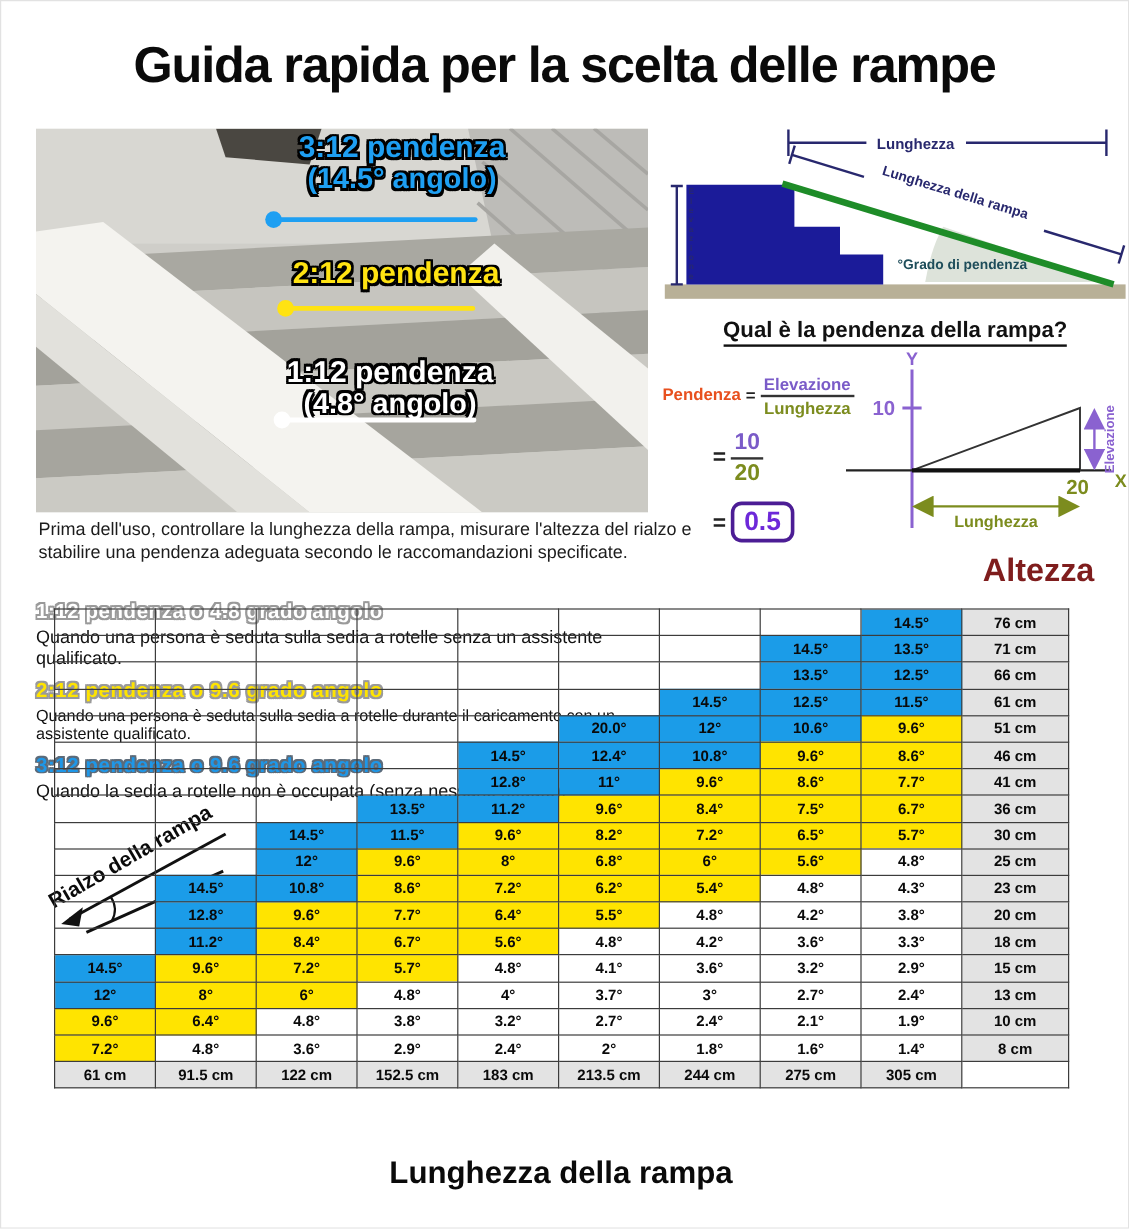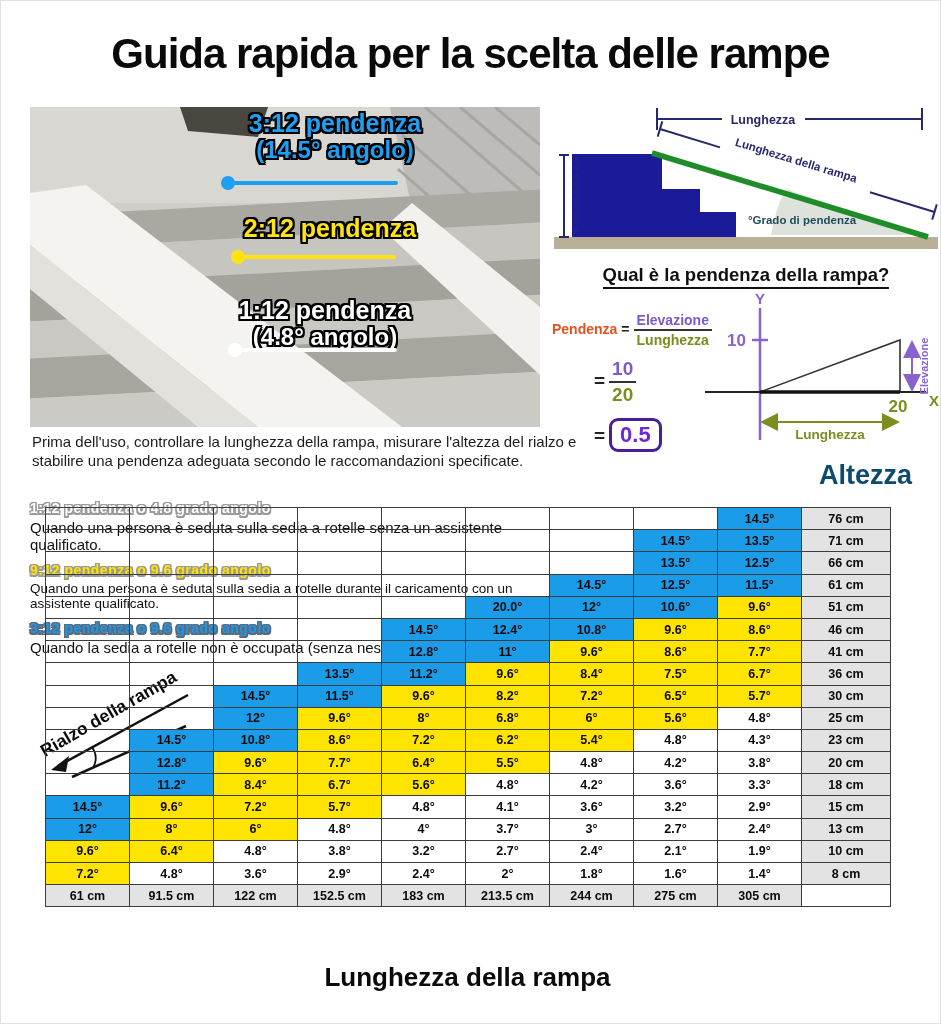--- a/index.html
+++ b/index.html
@@ -31,24 +31,24 @@
   .frac .top{display:block;border-bottom:2px solid #333;padding:0 3px 1px;}
   .frac .bot{display:block;padding-top:1px;}
   .pendenza{color:#e8501e;} .purple{color:#7a5bc8;} .olive{color:#7c8c1e;}
   .eq{color:#222;padding:0 4px;}
   .res-box{display:inline-block;border:3px solid #4c1d95;border-radius:9px;color:#6d28d9;
     font-size:22px;font-weight:bold;padding:1px 8px;}
   .graph{position:absolute;left:148px;top:28px;}
   
   .intro{position:absolute;left:32px;top:432px;width:565px;font-size:15px;line-height:1.28;color:#1c1c1c;}
   
-  .altezza-head{position:absolute;right:29px;top:460px;font-size:27px;font-weight:bold;color:#0c4a6e;}
+  .altezza-head{position:absolute;right:29px;top:460px;font-size:27px;font-weight:bold;color:#7f1d1d;}
   
   .legend{position:absolute;left:30px;top:500px;width:540px;}
-  .lg-head{font-size:14px;font-weight:bold;letter-spacing:.5px;
+  .lg-head{font-size:17px;font-weight:bold;letter-spacing:.5px;
     text-shadow:-1.5px -1.5px 0 #9a9a9a,1.5px -1.5px 0 #9a9a9a,-1.5px 1.5px 0 #9a9a9a,
                 1.5px 1.5px 0 #9a9a9a,0 -1.5px 0 #9a9a9a,0 1.5px 0 #9a9a9a,
                 -1.5px 0 0 #9a9a9a,1.5px 0 0 #9a9a9a;}
   .lg-white{color:#ffffff;} .lg-yellow{color:#ffe400;}
   .lg-blue{color:#1e97e8;text-shadow:-1.5px -1.5px 0 #5c6b7a,1.5px -1.5px 0 #5c6b7a,
     -1.5px 1.5px 0 #5c6b7a,1.5px 1.5px 0 #5c6b7a,0 -1.5px 0 #5c6b7a,0 1.5px 0 #5c6b7a,
     -1.5px 0 0 #5c6b7a,1.5px 0 0 #5c6b7a;}
   .lg-desc{font-size:15px;color:#111;margin:3px 0 9px;}
   .lg-desc.small{font-size:13.5px;}
   
@@ -198,21 +198,21 @@
     </svg>
   </div>
 
   <div class="intro">Prima dell'uso, controllare la lunghezza della rampa, misurare l'altezza del rialzo e stabilire una pendenza adeguata secondo le raccomandazioni specificate.</div>
 
   <div class="altezza-head">Altezza</div>
 
   <div class="legend">
     <div class="lg-head lg-white">1:12 pendenza o 4.8 grado angolo</div>
     <div class="lg-desc">Quando una persona è seduta sulla sedia a rotelle senza un assistente qualificato.</div>
-    <div class="lg-head lg-yellow">9:12 pendenza o 9.6 grado angolo</div>
+    <div class="lg-head lg-yellow">2:12 pendenza o 9.6 grado angolo</div>
     <div class="lg-desc small">Quando una persona è seduta sulla sedia a rotelle durante il caricamento con un assistente qualificato.</div>
     <div class="lg-head lg-blue">3:12 pendenza o 9.6 grado angolo</div>
     <div class="lg-desc">Quando la sedia a rotelle non è occupata (senza nessuno seduto).</div>
   </div>
 
   <div class="rialzo-wrap">
     <svg width="215" height="130" viewBox="0 0 215 130">
       <line x1="20" y1="86" x2="150" y2="15" stroke="#111" stroke-width="2.5"></line>
       <line x1="34" y1="97" x2="148" y2="46" stroke="#111" stroke-width="2.5"></line>
       <polygon points="13,90 31,76 28,92" fill="#111"></polygon>

